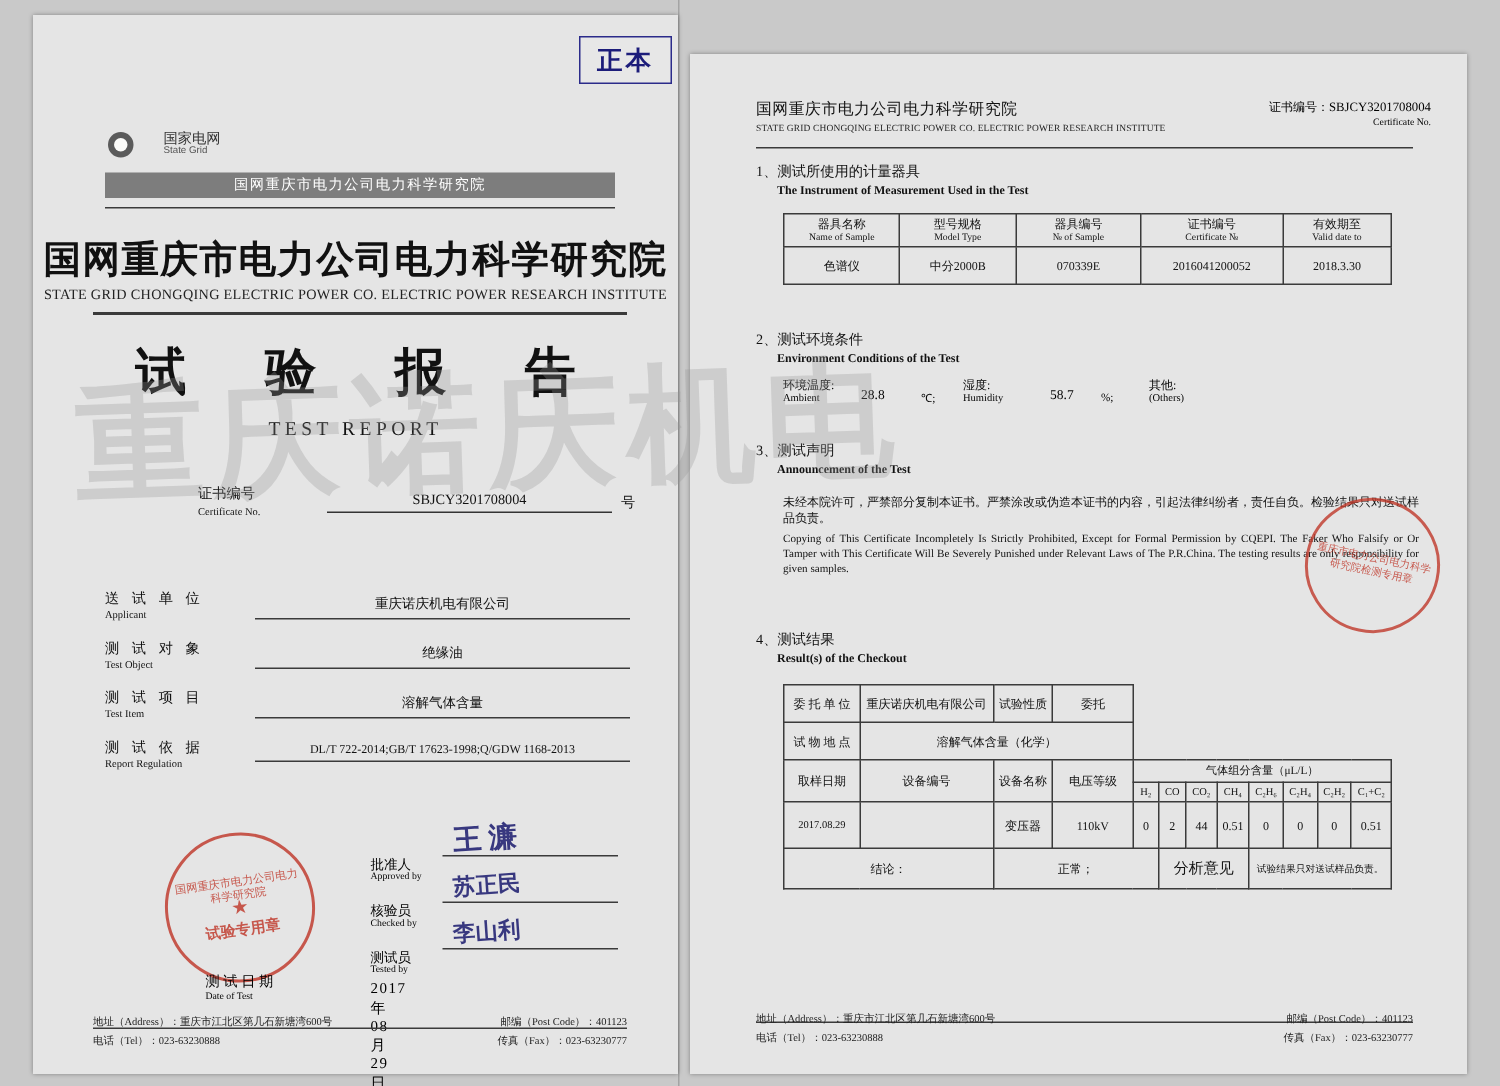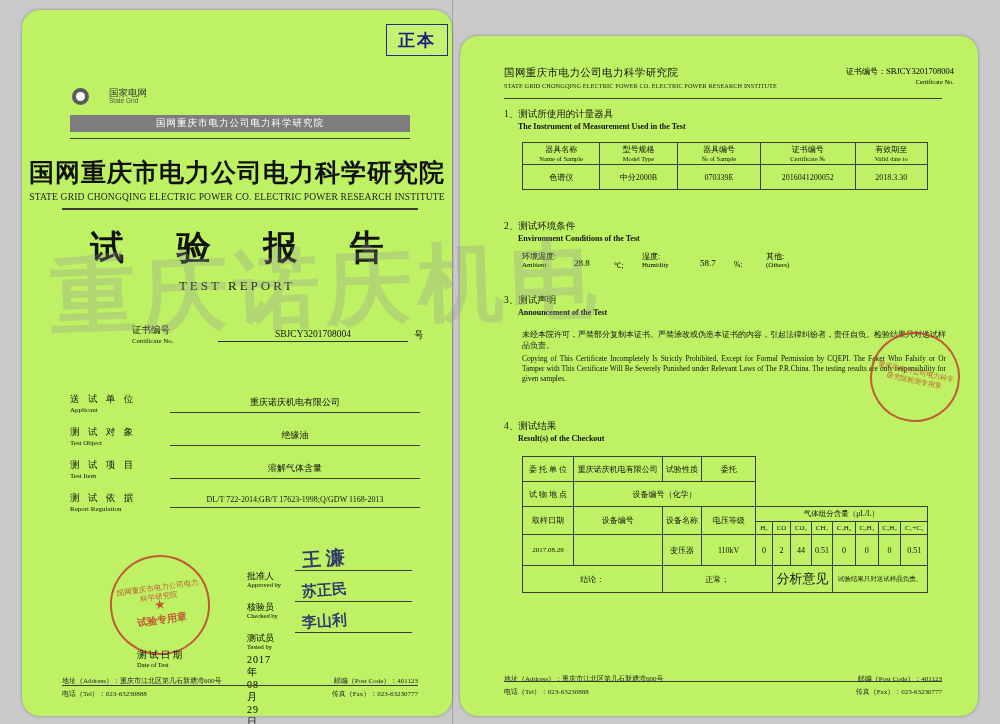--- a/index.html
+++ b/index.html
@@ -5,23 +5,22 @@
   html,body{margin:0;padding:0;}
   body{
     width:1000px;height:724px;
     background:#c9c9c9;
     font-family:"Liberation Serif", serif;
     overflow:hidden;
     position:relative;
   }
   .page{
     position:absolute;
-    background:#bef264;
+    background:#e5e5e5;
     box-shadow:0 0 3px rgba(0,0,0,.35);
-    border-radius:18px;
   }
   
   #left-page{left:22px;top:10px;width:430px;height:706px;}
   
   #right-page{left:460px;top:36px;width:518px;height:680px;}
 
   .stamp-box{
     position:absolute;left:386px;top:24px;width:60px;height:30px;
     border:1.5px solid #2b2b8a;display:flex;align-items:center;justify-content:center;
     font-size:17px;color:#1c1c7a;font-weight:bold;letter-spacing:2px;
@@ -369,21 +368,21 @@
   <table class="tbl" style="left:62px;top:420px;width:406px;">
     <tbody>
         <tr>
       <td style="width:68px;height:20px;">委 托 单 位</td>
       <td style="width:180px;">重庆诺庆机电有限公司</td>
       <td style="width:72px;">试验性质</td>
       <td style="width:86px;">委托</td>
     </tr>
     <tr>
       <td style="height:20px;">试 物 地 点</td>
-      <td colspan="3">设备编号（化学）</td>
+      <td colspan="3">溶解气体含量（化学）</td>
     </tr>
     <tr>
       <td rowspan="2" style="width:50px;">取样日期</td>
       <td rowspan="2">设备编号</td>
       <td rowspan="2">设备名称</td>
       <td rowspan="2">电压等级</td>
       <td colspan="8" style="font-size:7.5px;">气体组分含量（μL/L）</td>
     </tr>
     <tr>
       <td style="width:22px;font-size:7px;">H₂</td>
@@ -405,21 +404,21 @@
       <td>44</td>
       <td>0.51</td>
       <td>0</td>
       <td>0</td>
       <td>0</td>
       <td>0.51</td>
     </tr>
     <tr>
       <td colspan="2" style="height:22px;">结论：</td>
       <td colspan="3">正常；</td>
-      <td colspan="3" style="font-size:13px;">分析意见</td>
+      <td colspan="3" style="font-size:10px;">分析意见</td>
       <td colspan="4" style="font-size:6.5px;">试验结果只对送试样品负责。</td>
     </tr>
   </tbody>
     </table>
 
   <div class="hline" style="left:44px;bottom:34px;width:438px;"></div>
   <div class="footer">
     <div class="fr">
       <span class="f-left"><span>地址（Address）：</span><span>重庆市江北区第几石新塘湾600号</span></span>
       <span class="f-right"><span>邮编（Post Code）：</span><span>401123</span></span>

